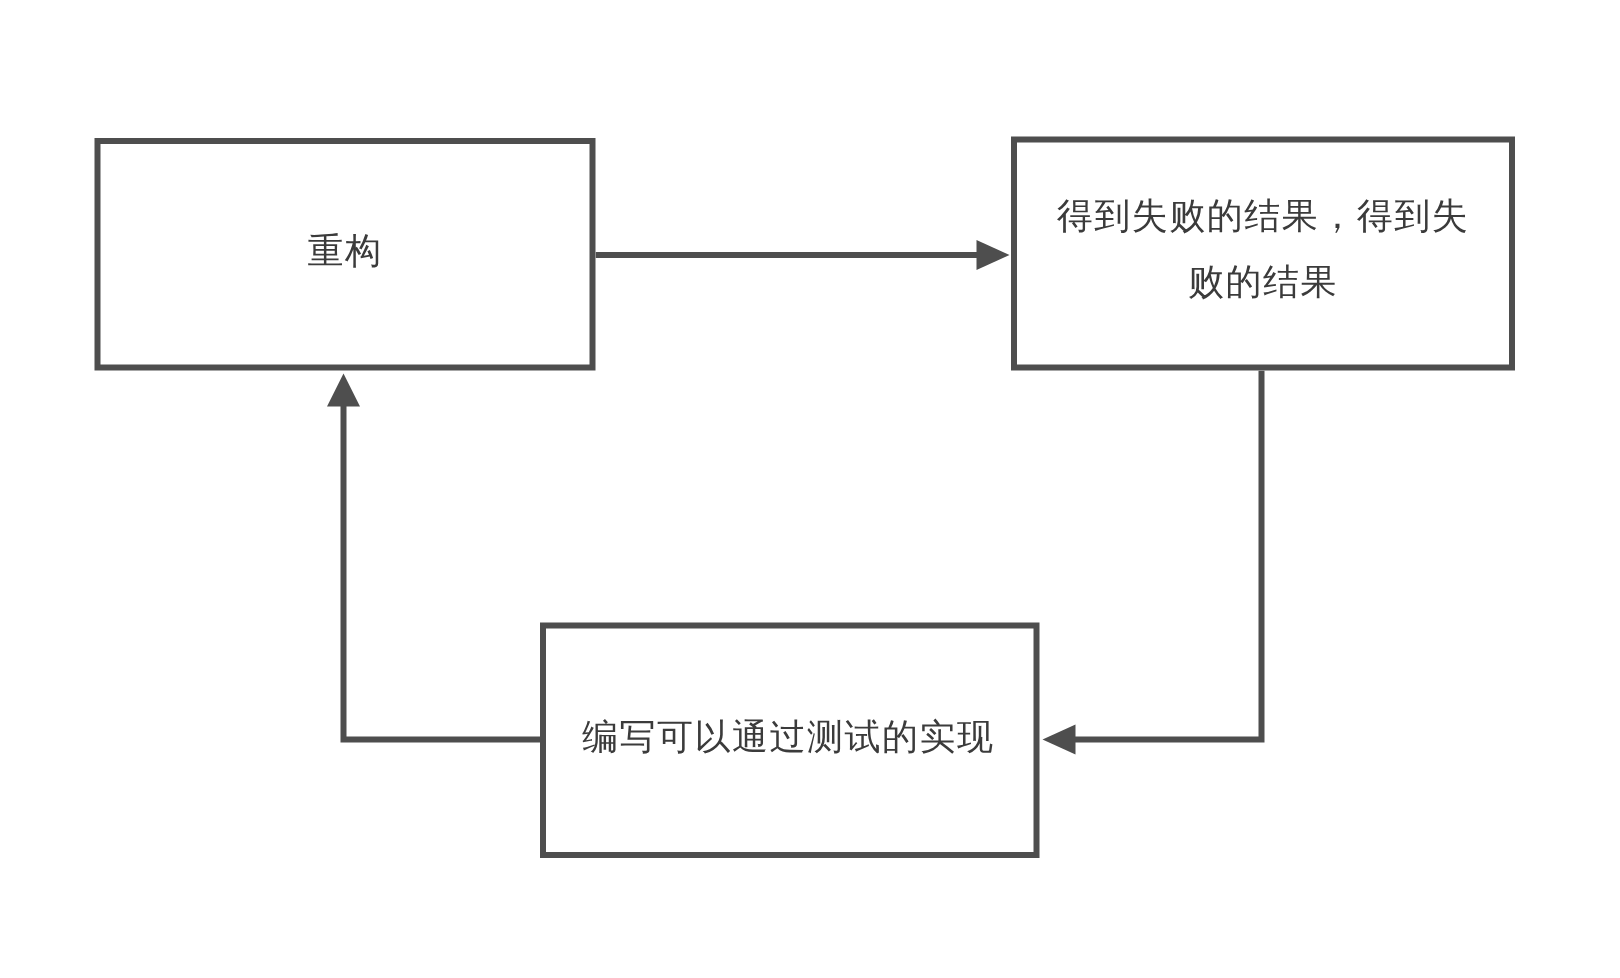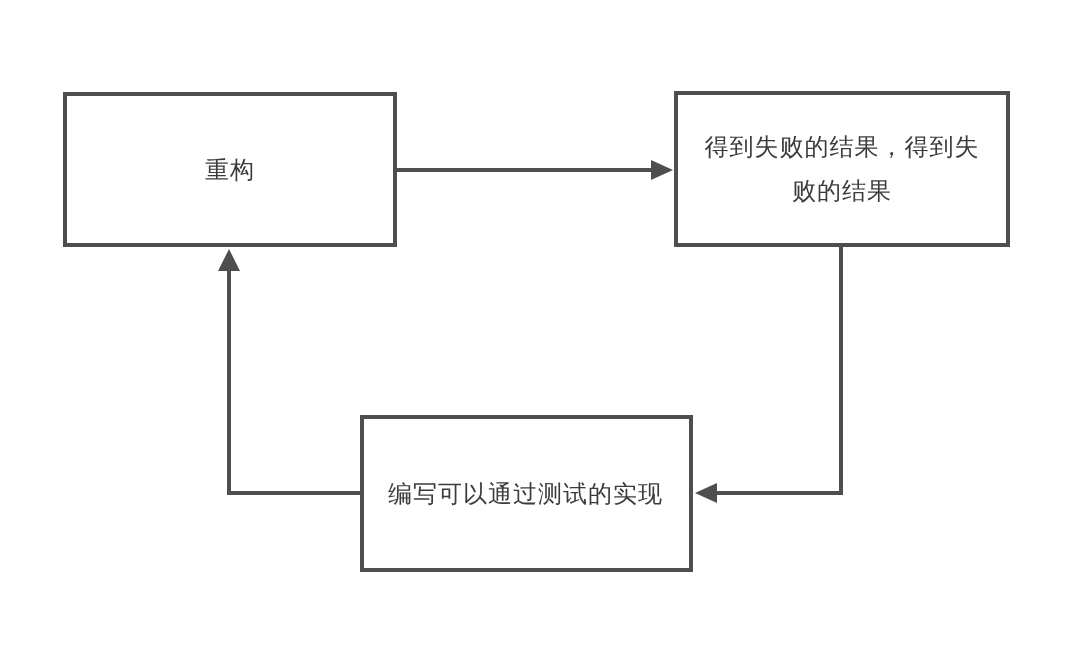--- a/index.html
+++ b/index.html
@@ -5,21 +5,21 @@
   html, body {
     margin: 0;
     padding: 0;
     background: #ffffff;
   }
   .canvas {
     position: relative;
     width: 1080px;
     height: 652px;
     background: #ffffff;
-    font-family: Liberation Sans, sans-serif;
+    font-family: Liberation Mono, monospace;
     overflow: hidden;
   }
   .connector-layer {
     position: absolute;
     left: 0;
     top: 0;
     width: 1080px;
     height: 652px;
   }
   .node {

